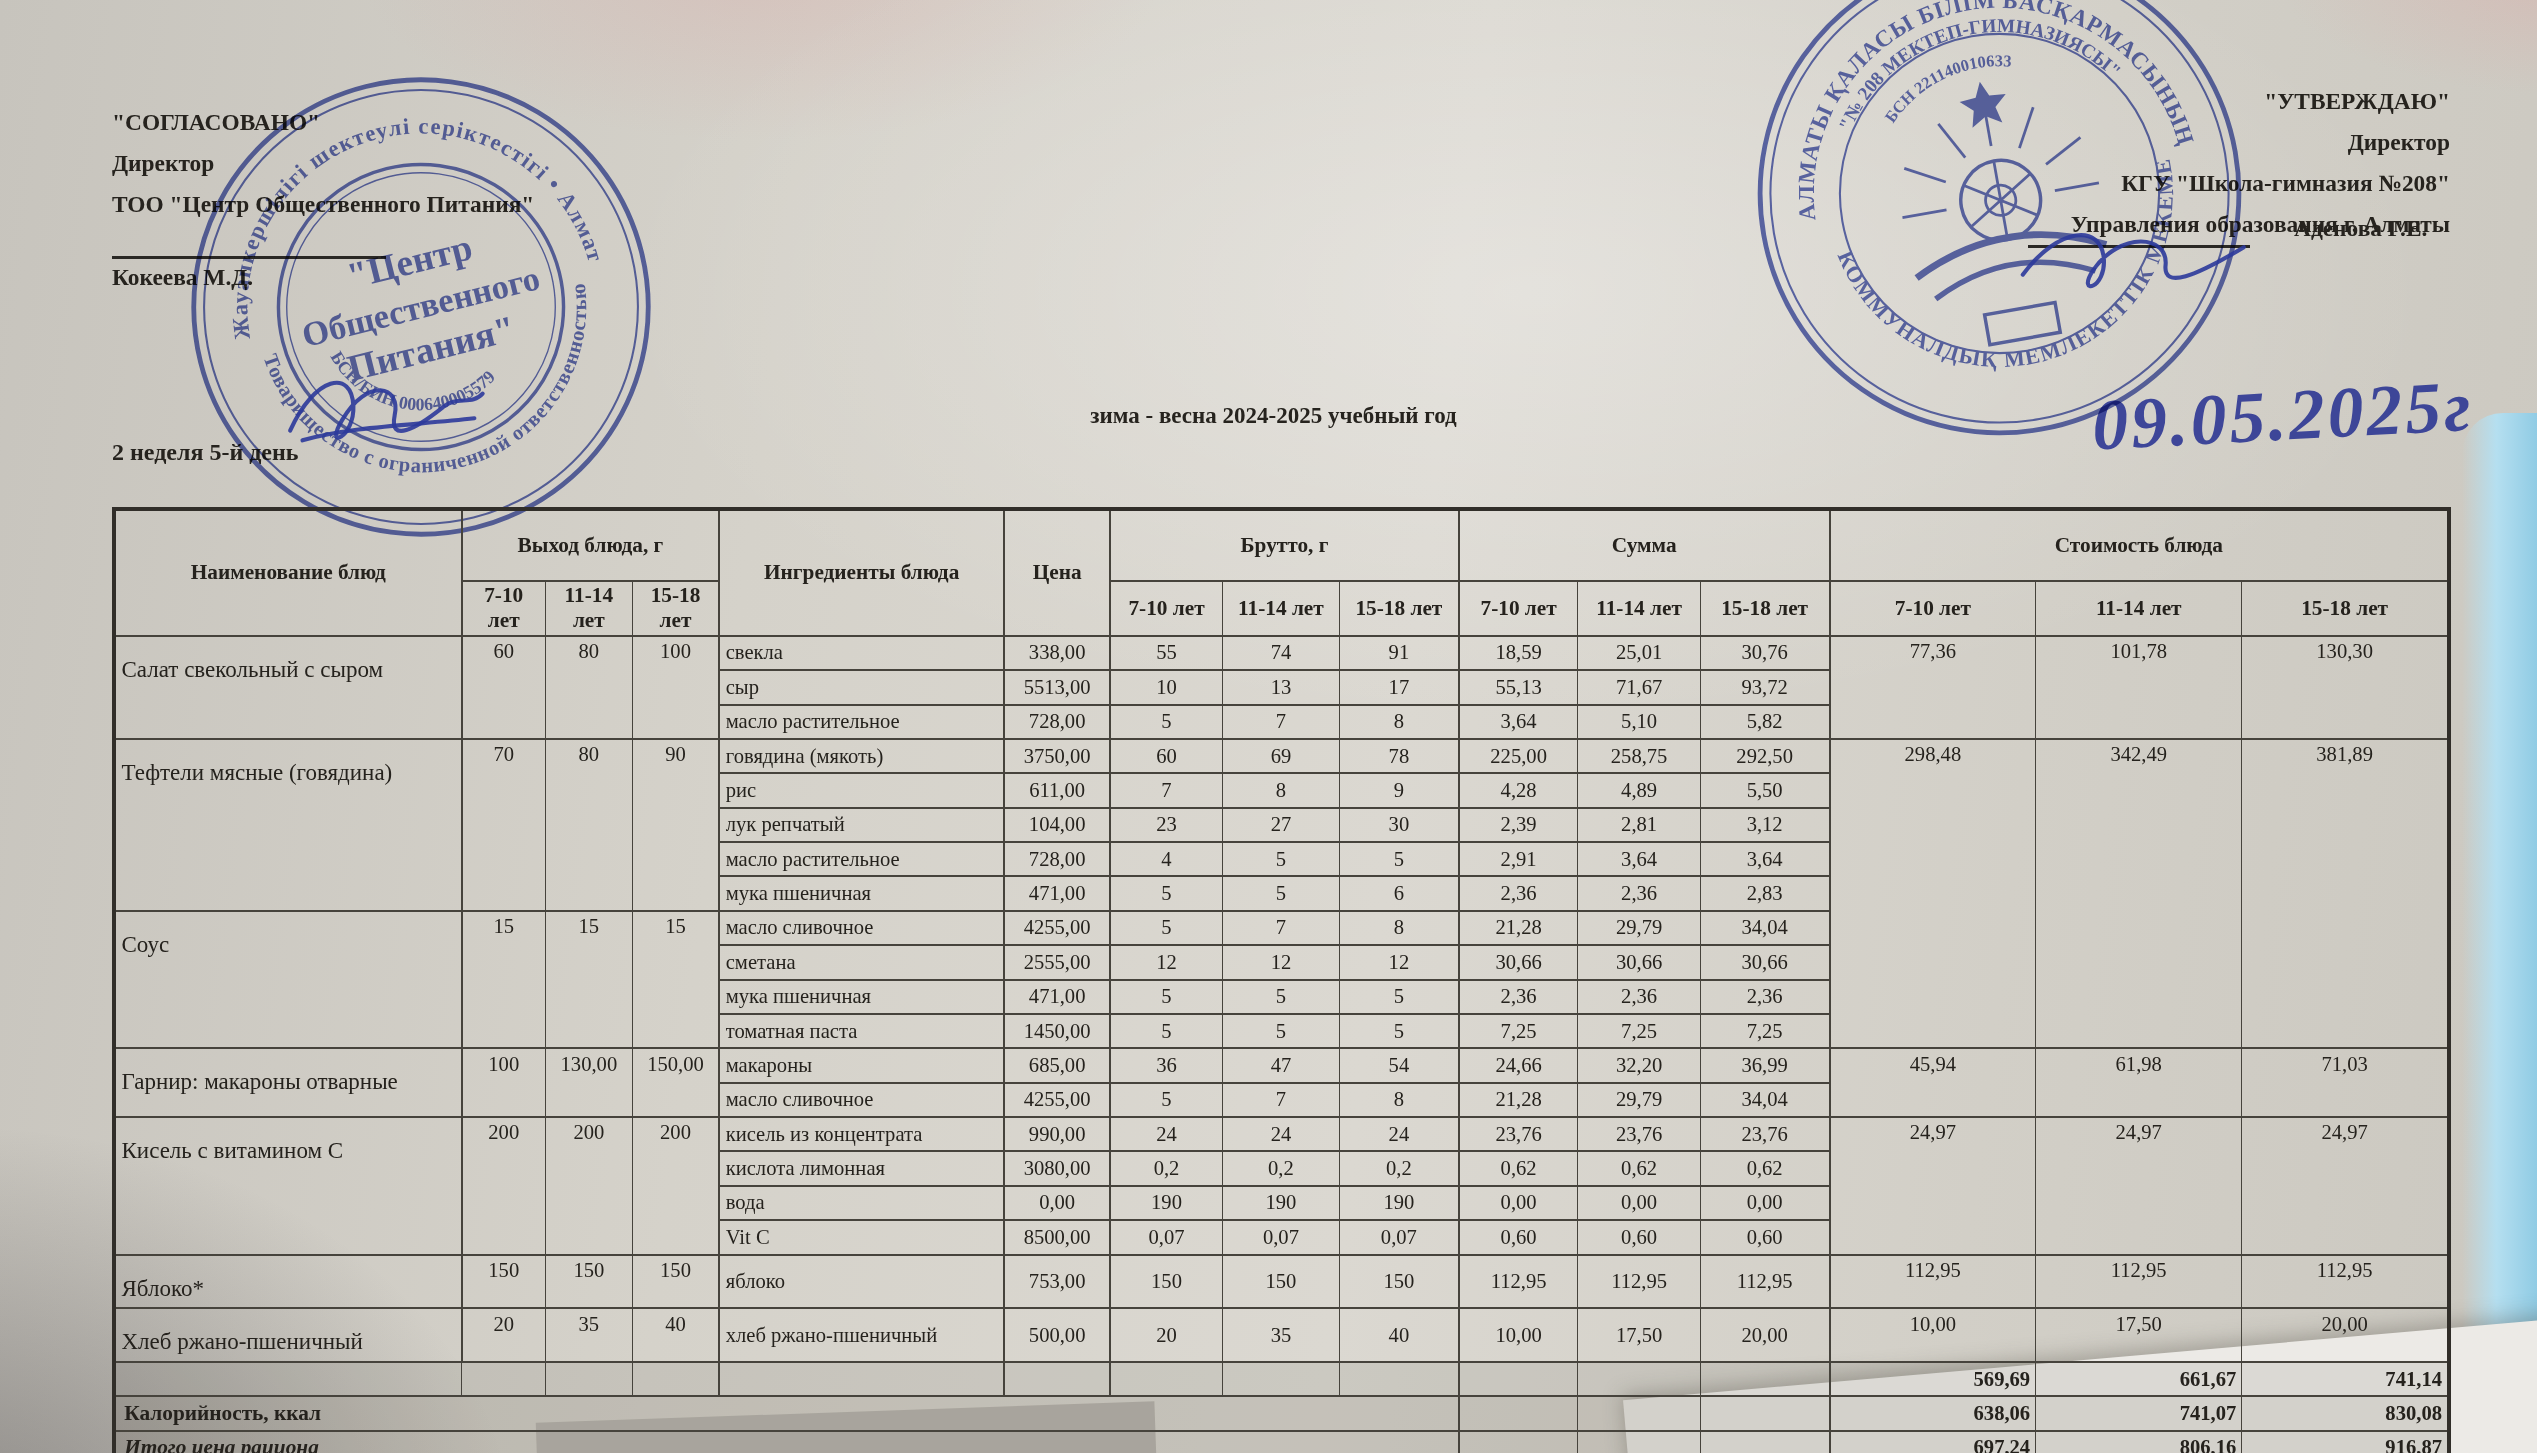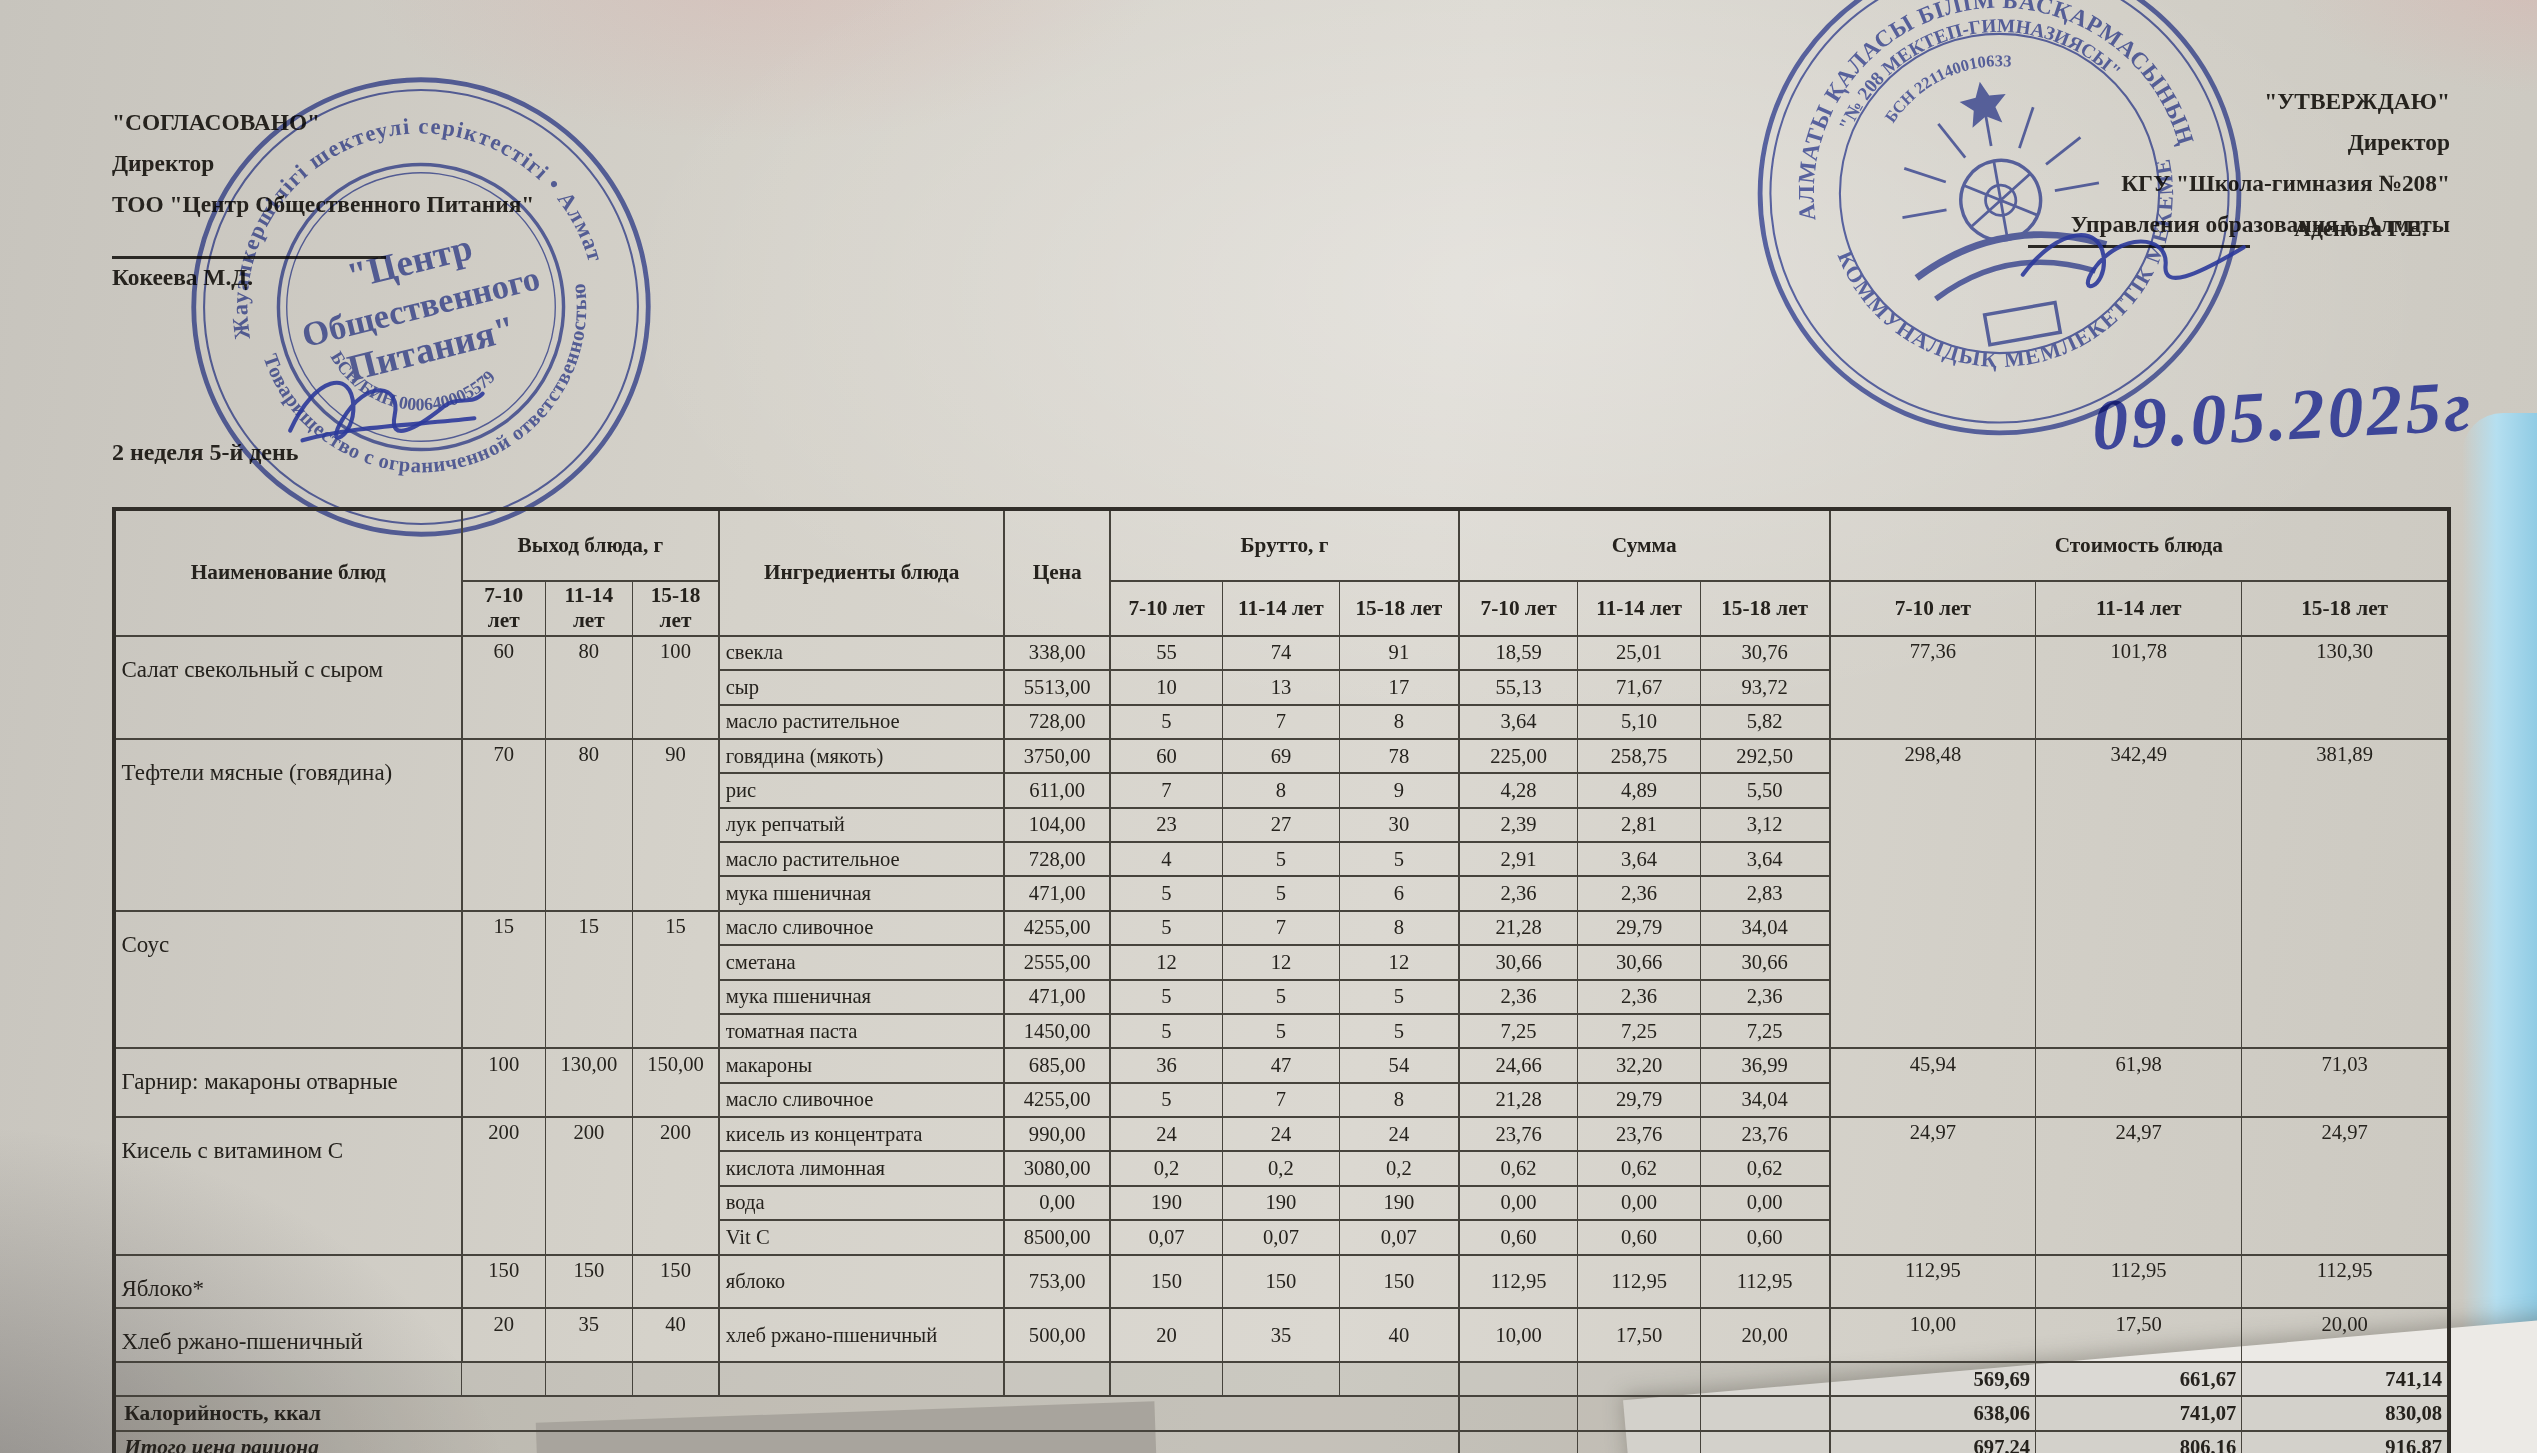--- a/index.html
+++ b/index.html
@@ -77,20 +77,21 @@
 
   <div class="blk blk-right">
     <div>"УТВЕРЖДАЮ"</div>
     <div>Директор</div>
     <div>КГУ "Школа-гимназия №208"</div>
     <div>Управления образования г. Алматы</div>
   </div>
   <div class="sig-line line-right"></div>
   <div class="signer-right">Аденова Г.Е.</div>
 
+  <div class="doc-title2">зима - весна 2024-2025 учебный год</div>
   <div class="week">2 неделя 5-й день</div>
   <div class="hand-date">09.05.2025г</div>
 
   <svg class="stamp" style="left:180px;top:66px;transform:rotate(-14deg);" width="482" height="482" viewBox="0 0 700 700">
     <circle class="rng" cx="350" cy="350" r="330" stroke-width="7"></circle>
     <circle class="rng" cx="350" cy="350" r="315" stroke-width="3"></circle>
     <circle class="rng" cx="350" cy="350" r="207" stroke-width="5"></circle>
     <circle class="rng" cx="350" cy="350" r="195" stroke-width="2"></circle>
     <defs>
       <path id="lsTop" d="M 98 350 A 252 252 0 0 1 602 350"></path>

